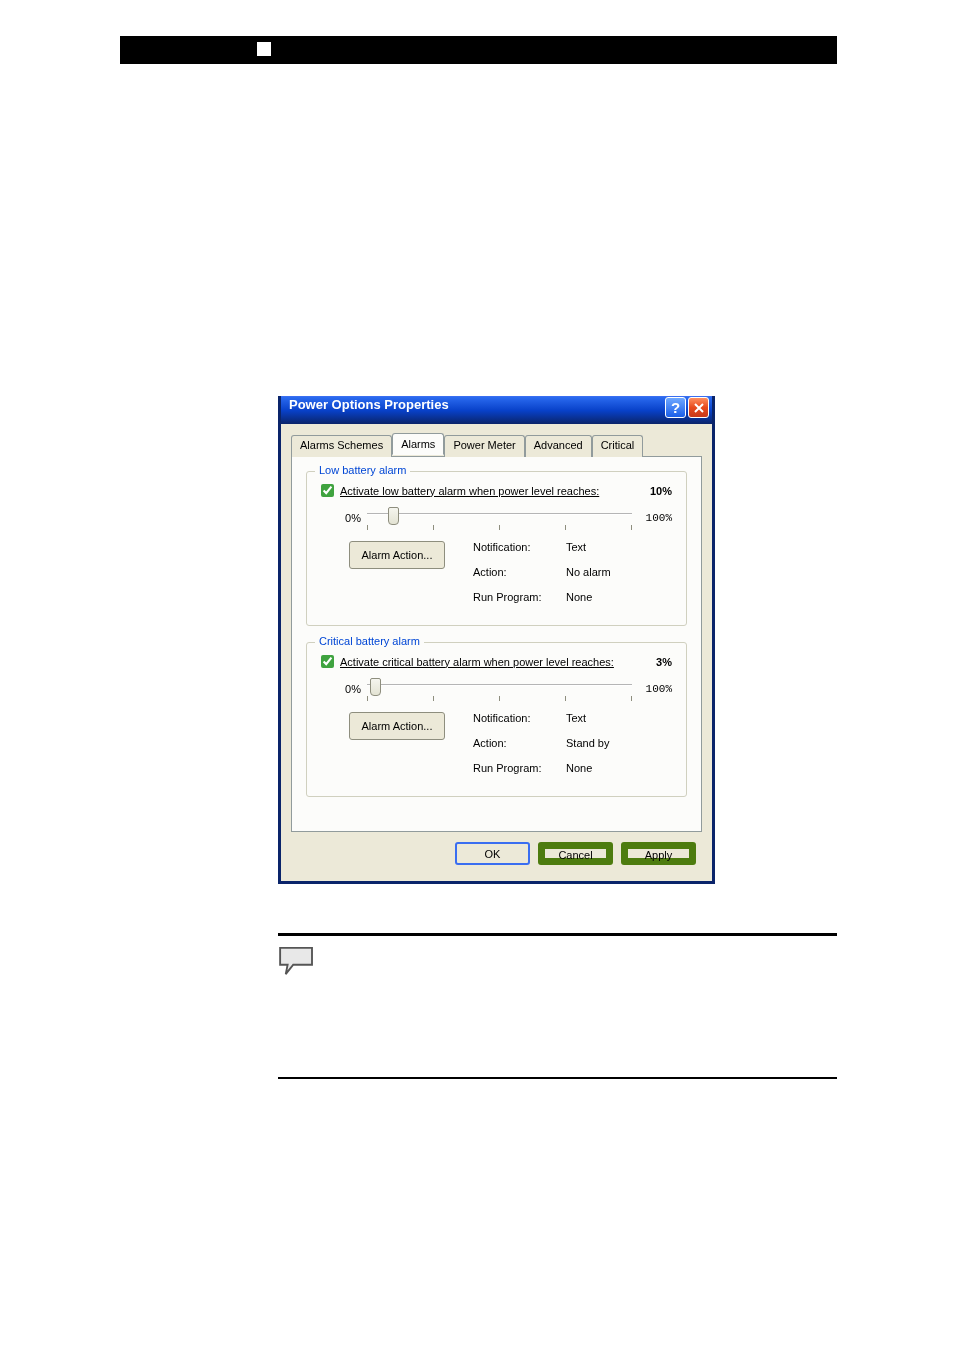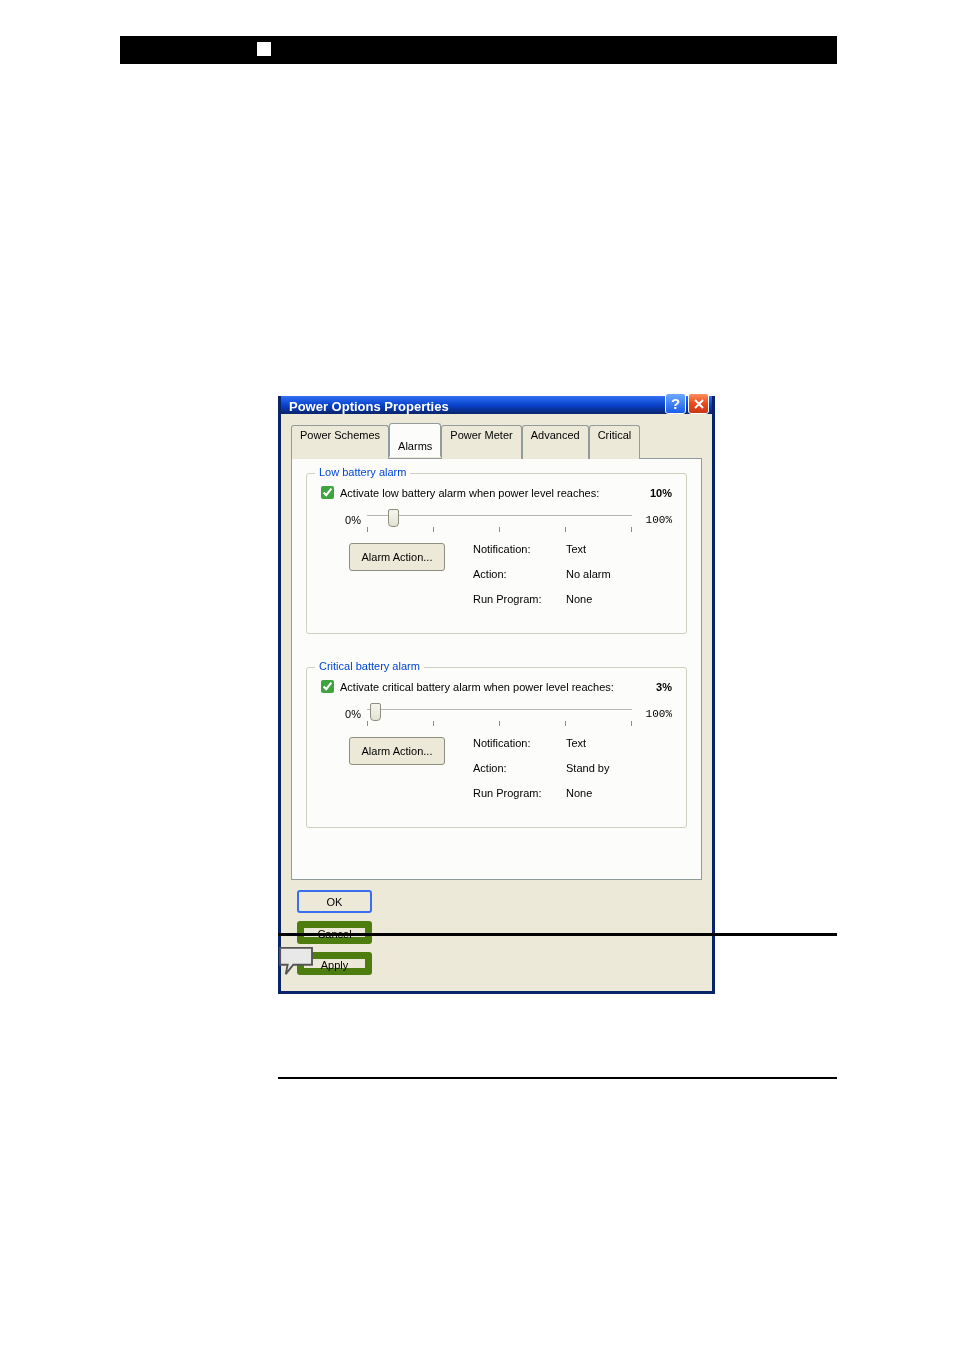--- a/index.html
+++ b/index.html
@@ -31,25 +31,25 @@
   .dialog {
     position: absolute;
     top: 396px;
     left: 278px;
     width: 437px;
     background: #ece9d8;
     border: 3px solid #0a246a;
     border-top: none;
   }
   .titlebar {
-    height: 18px;
+    height: 28px;
     background: linear-gradient(to bottom, #3a6ef1 0%, #1a3fcf 8%, #0a246a 100%);
     background: linear-gradient(to bottom, #2b6bf0 0%, #0841c9 50%, #0a246a 100%);
     display: flex;
-    align-items: flex-end;
+    align-items: flex-start;
     padding: 0 3px 0 8px;
     color: #fff;
     font-weight: bold;
     font-size: 13px;
     border-top: 1px solid #3a6ef1;
   }
   .titlebar .title-text { flex: 1; }
   .titlebar .win-btn {
     width: 21px; height: 21px;
     margin-left: 2px;
@@ -86,59 +86,59 @@
     border-radius: 3px 3px 0 0;
     margin-right: 0px;
     position: relative;
     font-size: 11px;
     color: #000;
   }
   .tab.active {
     background: #fcfcfa;
     border-bottom: 1px solid #fcfcfa;
     z-index: 3;
-    padding-top: 16px;
+    padding-top: 4px;
     padding-bottom: 4px;
     top: -2px;
   }
   .tab-panel {
     background: #fcfcfa;
     border: 1px solid #919b9c;
     padding: 14px 14px 18px 14px;
     min-height: 370px;
     position: relative;
     z-index: 1;
   }
   .groupbox {
     border: 1px solid #d0d0bf;
     border-radius: 3px;
-    padding: 12px 14px 28px 14px;
-    position: relative;
-    margin-bottom: 33px;
+    padding: 12px 14px 22px 14px;
+    position: relative;
+    margin-bottom: 16px;
   }
   .groupbox .legend {
     position: absolute;
     top: -8px;
     left: 8px;
     background: #fcfcfa;
     padding: 0 4px;
     color: #0046d5;
     font-size: 11px;
   }
   .checkrow {
     display: flex;
     align-items: center;
     margin-bottom: 8px;
   }
   .checkrow input[type=checkbox] {
     width: 13px; height: 13px;
     accent-color: #3fa33f;
     margin-right: 6px;
   }
-  .checkrow .chk-label { flex: 1; }
+  .checkrow .chk-label { flex: 1; text-decoration: underline; }
   .checkrow .chk-value { width: 40px; text-align: right; font-weight: bold; }
   .sliderrow {
     display: flex;
     align-items: center;
     margin: 6px 0 4px 18px;
   }
   .sliderrow .sl-min { width: 28px; text-align: right; padding-right: 6px; }
   .sliderrow .sl-max { width: 40px; text-align: right; padding-left: 6px; font-family: Liberation Mono, monospace; }
   .slider-track {
     flex: 1;
@@ -197,21 +197,20 @@
     row-gap: 2px;
     column-gap: 10px;
     font-size: 11px;
     gap: 13px;
   }
   .button-row {
     display: flex;
     justify-content: flex-end;
     gap: 8px;
     padding: 10px 6px 6px 6px;
-    flex-direction: column;
   }
   .button-row .dlg-btn {
     width: 75px;
     height: 23px;
     background: #ece9d8;
     border: 7px solid #4d7c0f;
     border-radius: 3px;
     font-size: 11px;
     cursor: pointer;
   }
@@ -255,21 +254,21 @@
     <span class="title-text">Power Options Properties</span>
     <div class="win-btn help-btn">?</div>
     <div class="win-btn close-btn">
       <svg viewBox="0 0 10 10" width="10" height="10">
           <path d="M1 1 L9 9 M9 1 L1 9" stroke="#fff" stroke-width="2"></path>
         </svg>
     </div>
   </div>
   <div class="dialog-body">
     <div class="tabstrip">
-      <div class="tab">Power Schemes</div>
+      <div class="tab">Alarms Schemes</div>
       <div class="tab active">Alarms</div>
       <div class="tab">Power Meter</div>
       <div class="tab">Advanced</div>
       <div class="tab">Critical</div>
     </div>
     <div class="tab-panel">
 
       <div class="groupbox">
         <div class="legend">Low battery alarm</div>
         <div class="checkrow">

